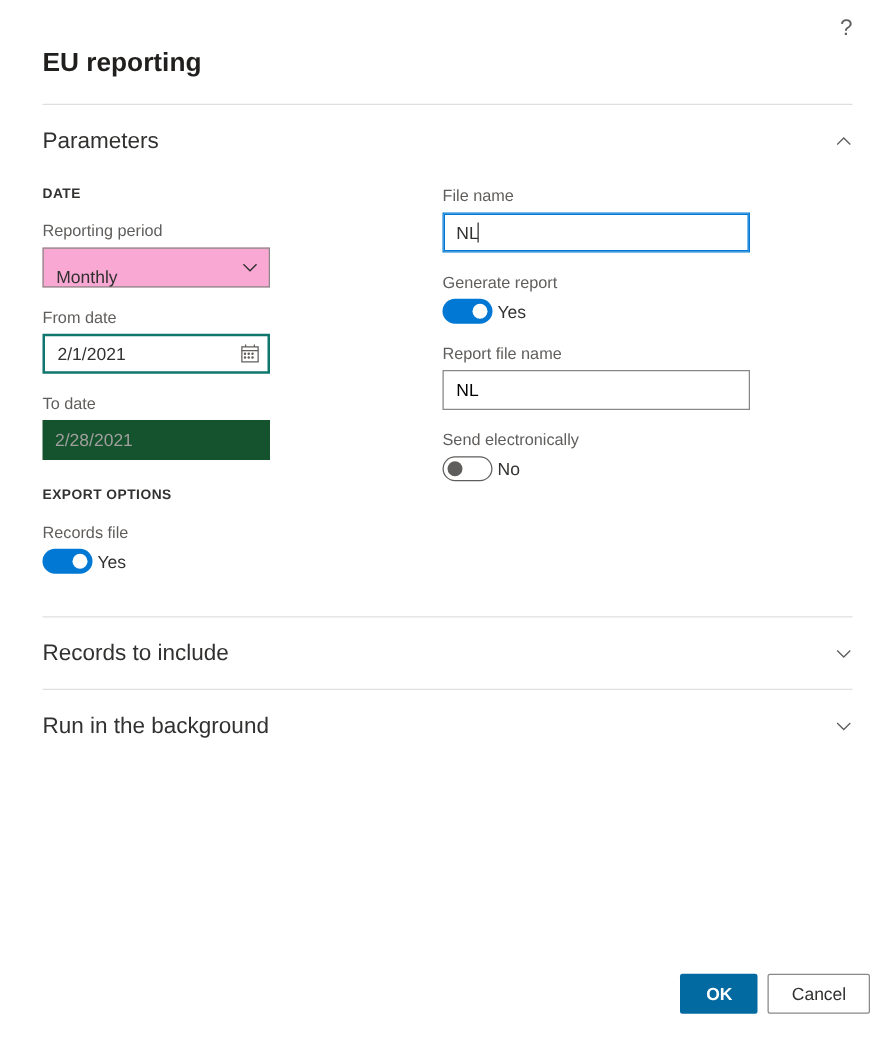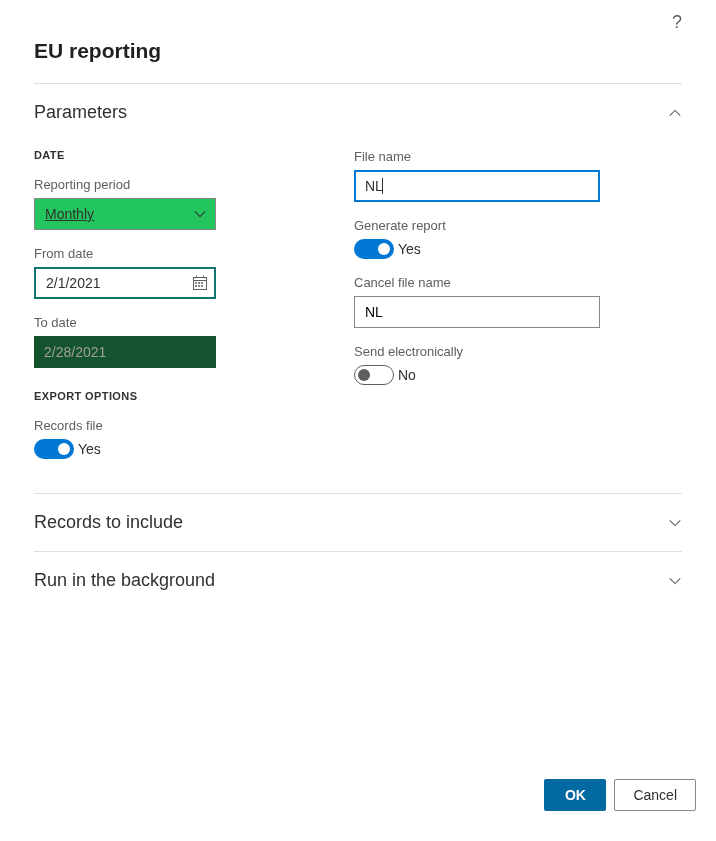--- a/index.html
+++ b/index.html
@@ -77,25 +77,24 @@
     color: #605e5c;
     margin: 0 0 6px 0;
   }
   .field { margin-bottom: 16px; }
   .select-box {
     position: relative;
     width: 182px;
     height: 32px;
     border: 1px solid #8a8886;
     display: flex;
-    align-items: center;
+    align-items: flex-end;
     padding: 0 28px 0 10px;
     cursor: pointer;
-    background: #22c55e;
-    text-decoration: underline;
+    background: #f9a8d4;
   }
   .select-chev {
     position: absolute;
     right: 8px;
     top: 50%;
     transform: translateY(-50%);
     width: 14px; height: 14px;
     color: #323130;
   }
   .date-box {
@@ -285,21 +284,21 @@
           <label class="field-label">Generate report</label>
           <div class="toggle-row">
             <div class="toggle on">
                 <div class="knob"></div>
               </div>
             <span class="toggle-text">Yes</span>
           </div>
         </div>
 
         <div class="field">
-          <label class="field-label">Cancel file name</label>
+          <label class="field-label">Report file name</label>
           <input class="text-input" type="text" value="NL" style="">
         </div>
 
         <div class="field">
           <label class="field-label">Send electronically</label>
           <div class="toggle-row">
             <div class="toggle off">
                 <div class="knob"></div>
               </div>
             <span class="toggle-text">No</span>

